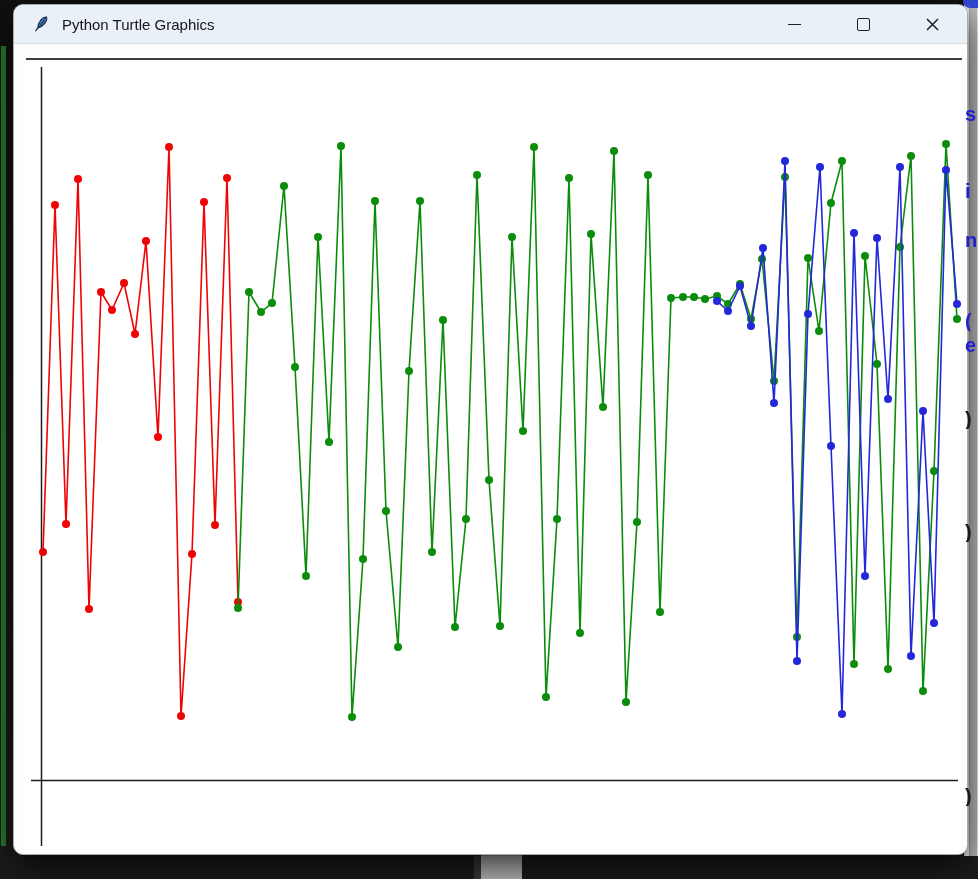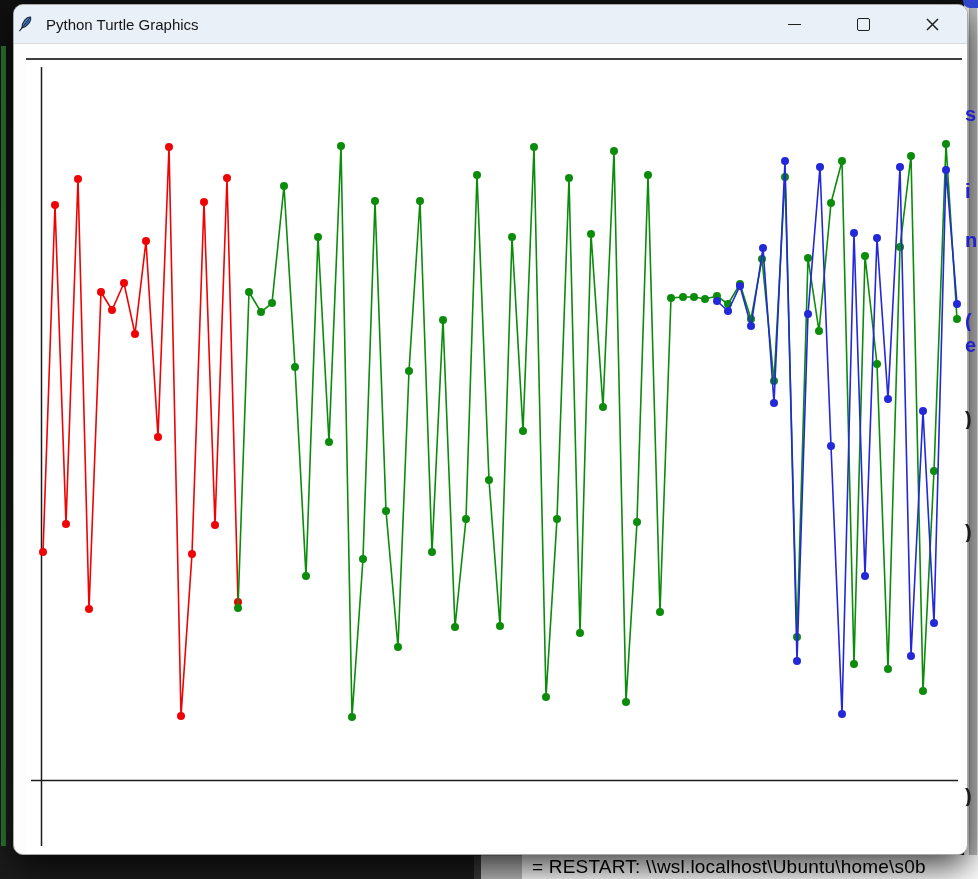--- a/index.html
+++ b/index.html
@@ -30,21 +30,21 @@
   .shell-text-wrap span{font-size:19px;color:#000;padding-left:10px;letter-spacing:0.2px;}
 
   
   .turtle-window{
     position:absolute;left:13px;top:4px;width:953px;height:849px;
     background:#fdfdfd;border:1px solid #a9a9a9;border-radius:10px;overflow:hidden;
     box-shadow:0 12px 34px rgba(0,0,0,0.75);
   }
   .titlebar{
     height:38px;background:#e9f0f8;display:flex;align-items:center;
-    padding-left:0;border-bottom:1px solid #dbdbdb;
+    padding-left:16px;border-bottom:1px solid #dbdbdb;
   }
   .app-icon{width:22px;height:22px;margin-right:10px;display:flex;align-items:center;justify-content:center;}
   .title{font-size:15px;color:#151515;}
   .controls{margin-left:auto;display:flex;height:100%;align-self:stretch;}
   .ctrl{width:69px;height:100%;display:flex;align-items:center;justify-content:center;}
   .glyph-min{width:13px;height:0;border-top:1.6px solid #1f1f1f;display:block;}
   .glyph-max{width:11px;height:11px;border:1.6px solid #1f1f1f;border-radius:2px;display:block;background:transparent;}
 
   
   .plot-area{
@@ -70,23 +70,20 @@
         <span class="frag" style="top: 335px; color: rgb(33, 33, 207);">e</span>
         <span class="frag" style="top: 409px; color: rgb(28, 28, 28);">)</span>
         <span class="frag" style="top: 522px; color: rgb(28, 28, 28);">)</span>
         <span class="frag" style="top: 786px; color: rgb(28, 28, 28);">)</span>
       </div>
   </div>
   <div class="corner-blue"></div>
 
   <div class="shell-darkedge"></div>
   <div class="shell-gray"></div>
-  <div class="shell-text-wrap">
-    <span>= RESTART: \\wsl.localhost\Ubuntu\home\s0b</span>
-  </div>
 
   <div class="turtle-window">
     <div class="titlebar">
       <span class="app-icon">
         <svg width="20" height="20" viewBox="0 0 20 20">
           <g transform="rotate(38 10 10)">
             <path d="M10 1 C 13.4 3.2, 13.6 10.5, 10 15 C 6.4 10.5, 6.6 3.2, 10 1 Z" fill="#4a80c4" stroke="#14233a" stroke-width="1"></path>
             <path d="M10 2.2 L10 14" stroke="#14233a" stroke-width="0.9"></path>
             <path d="M10 14 L10 19" stroke="#14233a" stroke-width="1.1"></path>
             <path d="M10 4 C 11.8 5.5, 12 9.5, 10 12.5" fill="none" stroke="#2c5c9e" stroke-width="1"></path>

